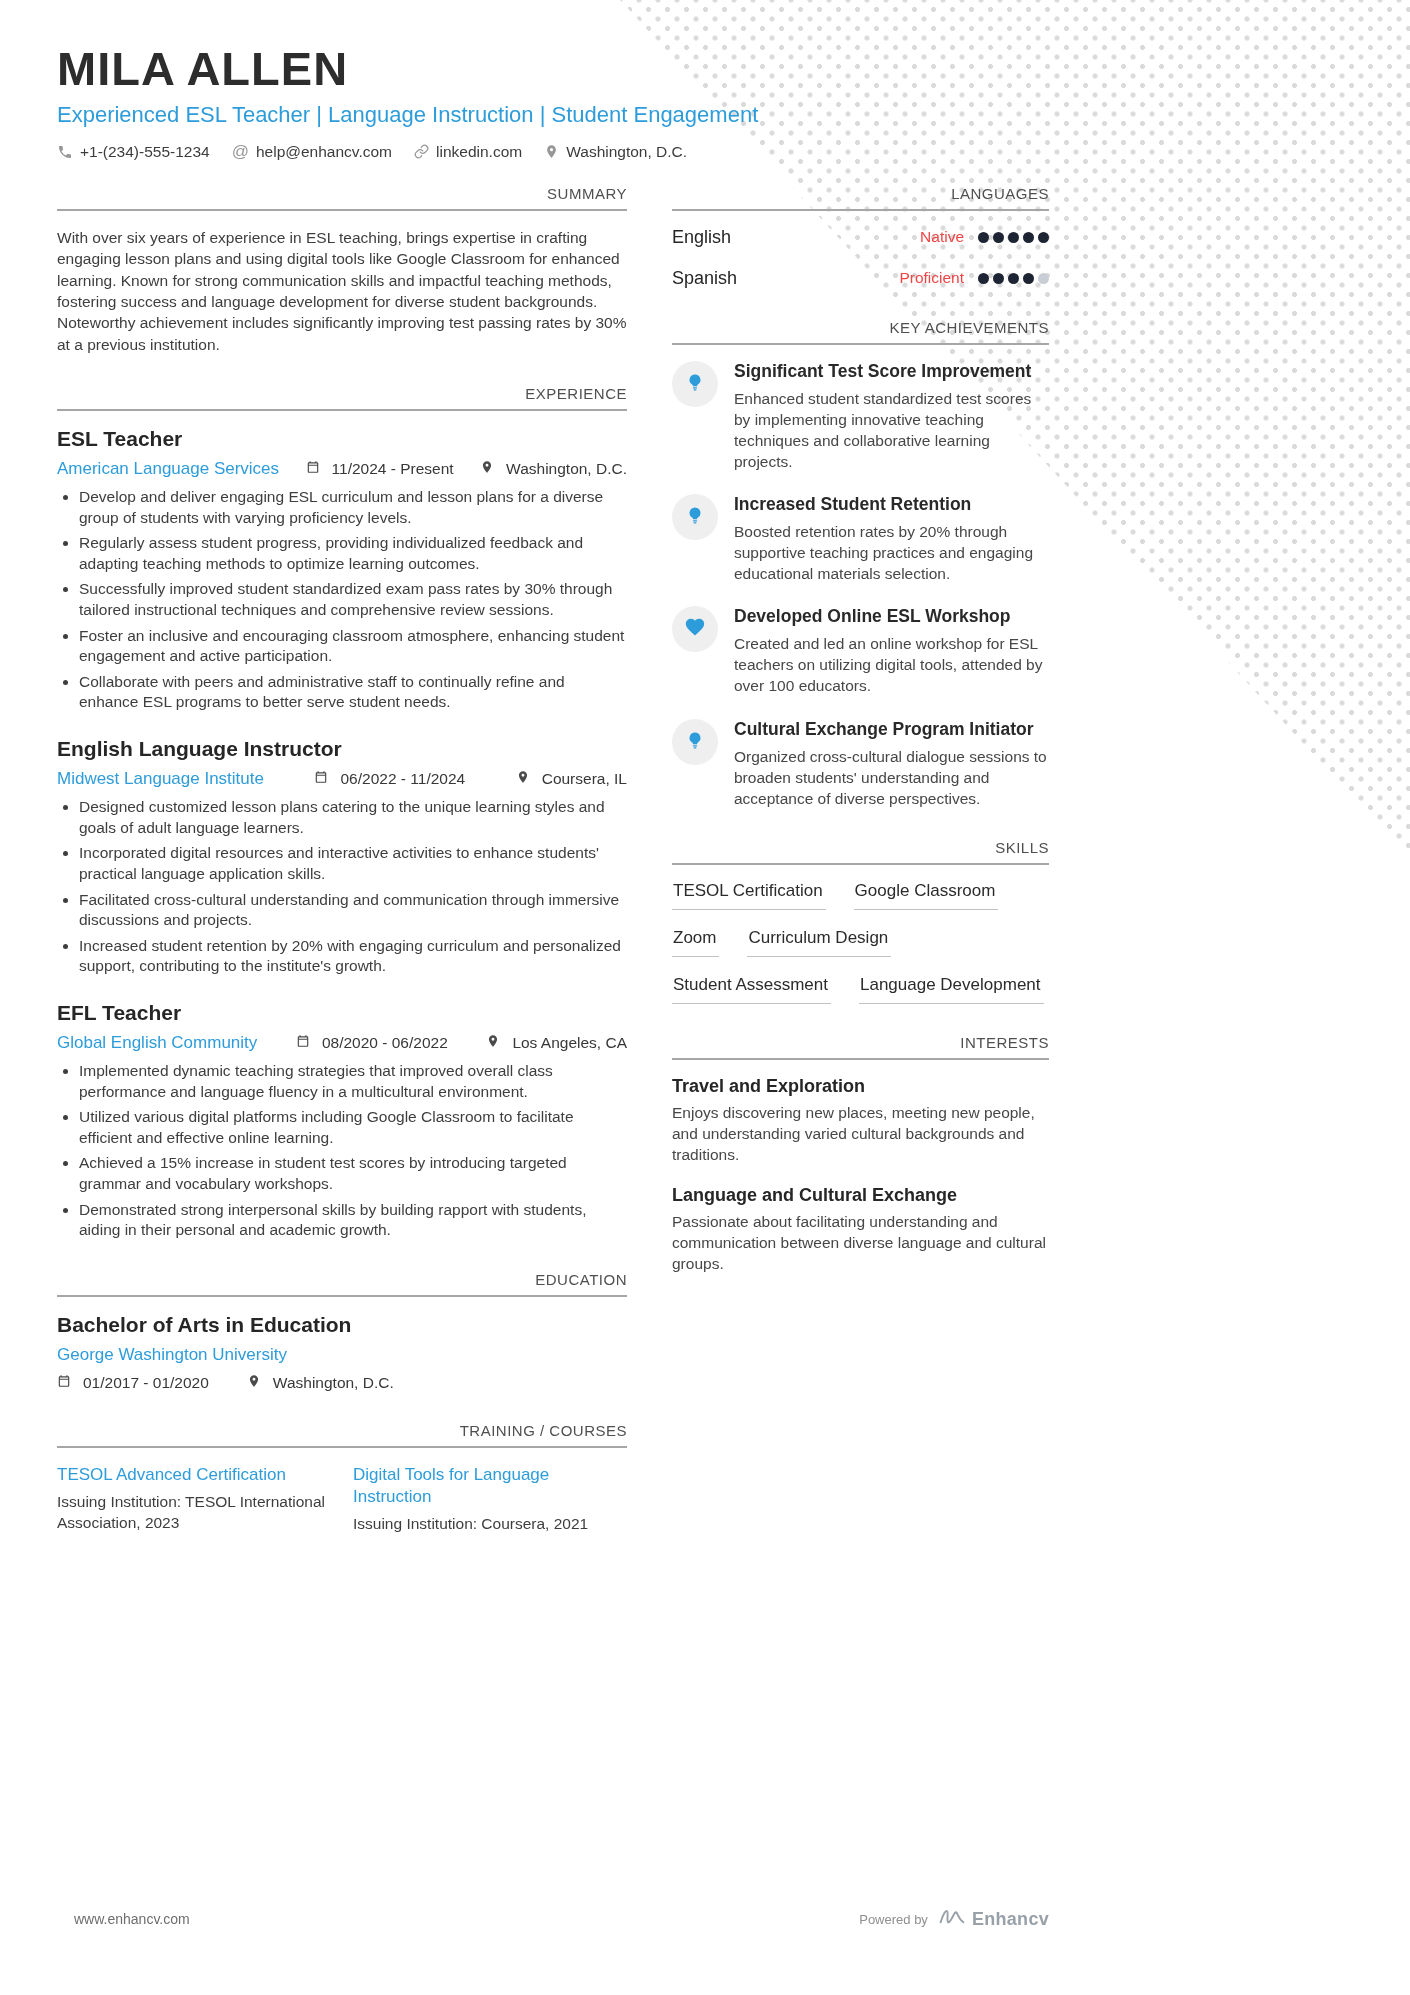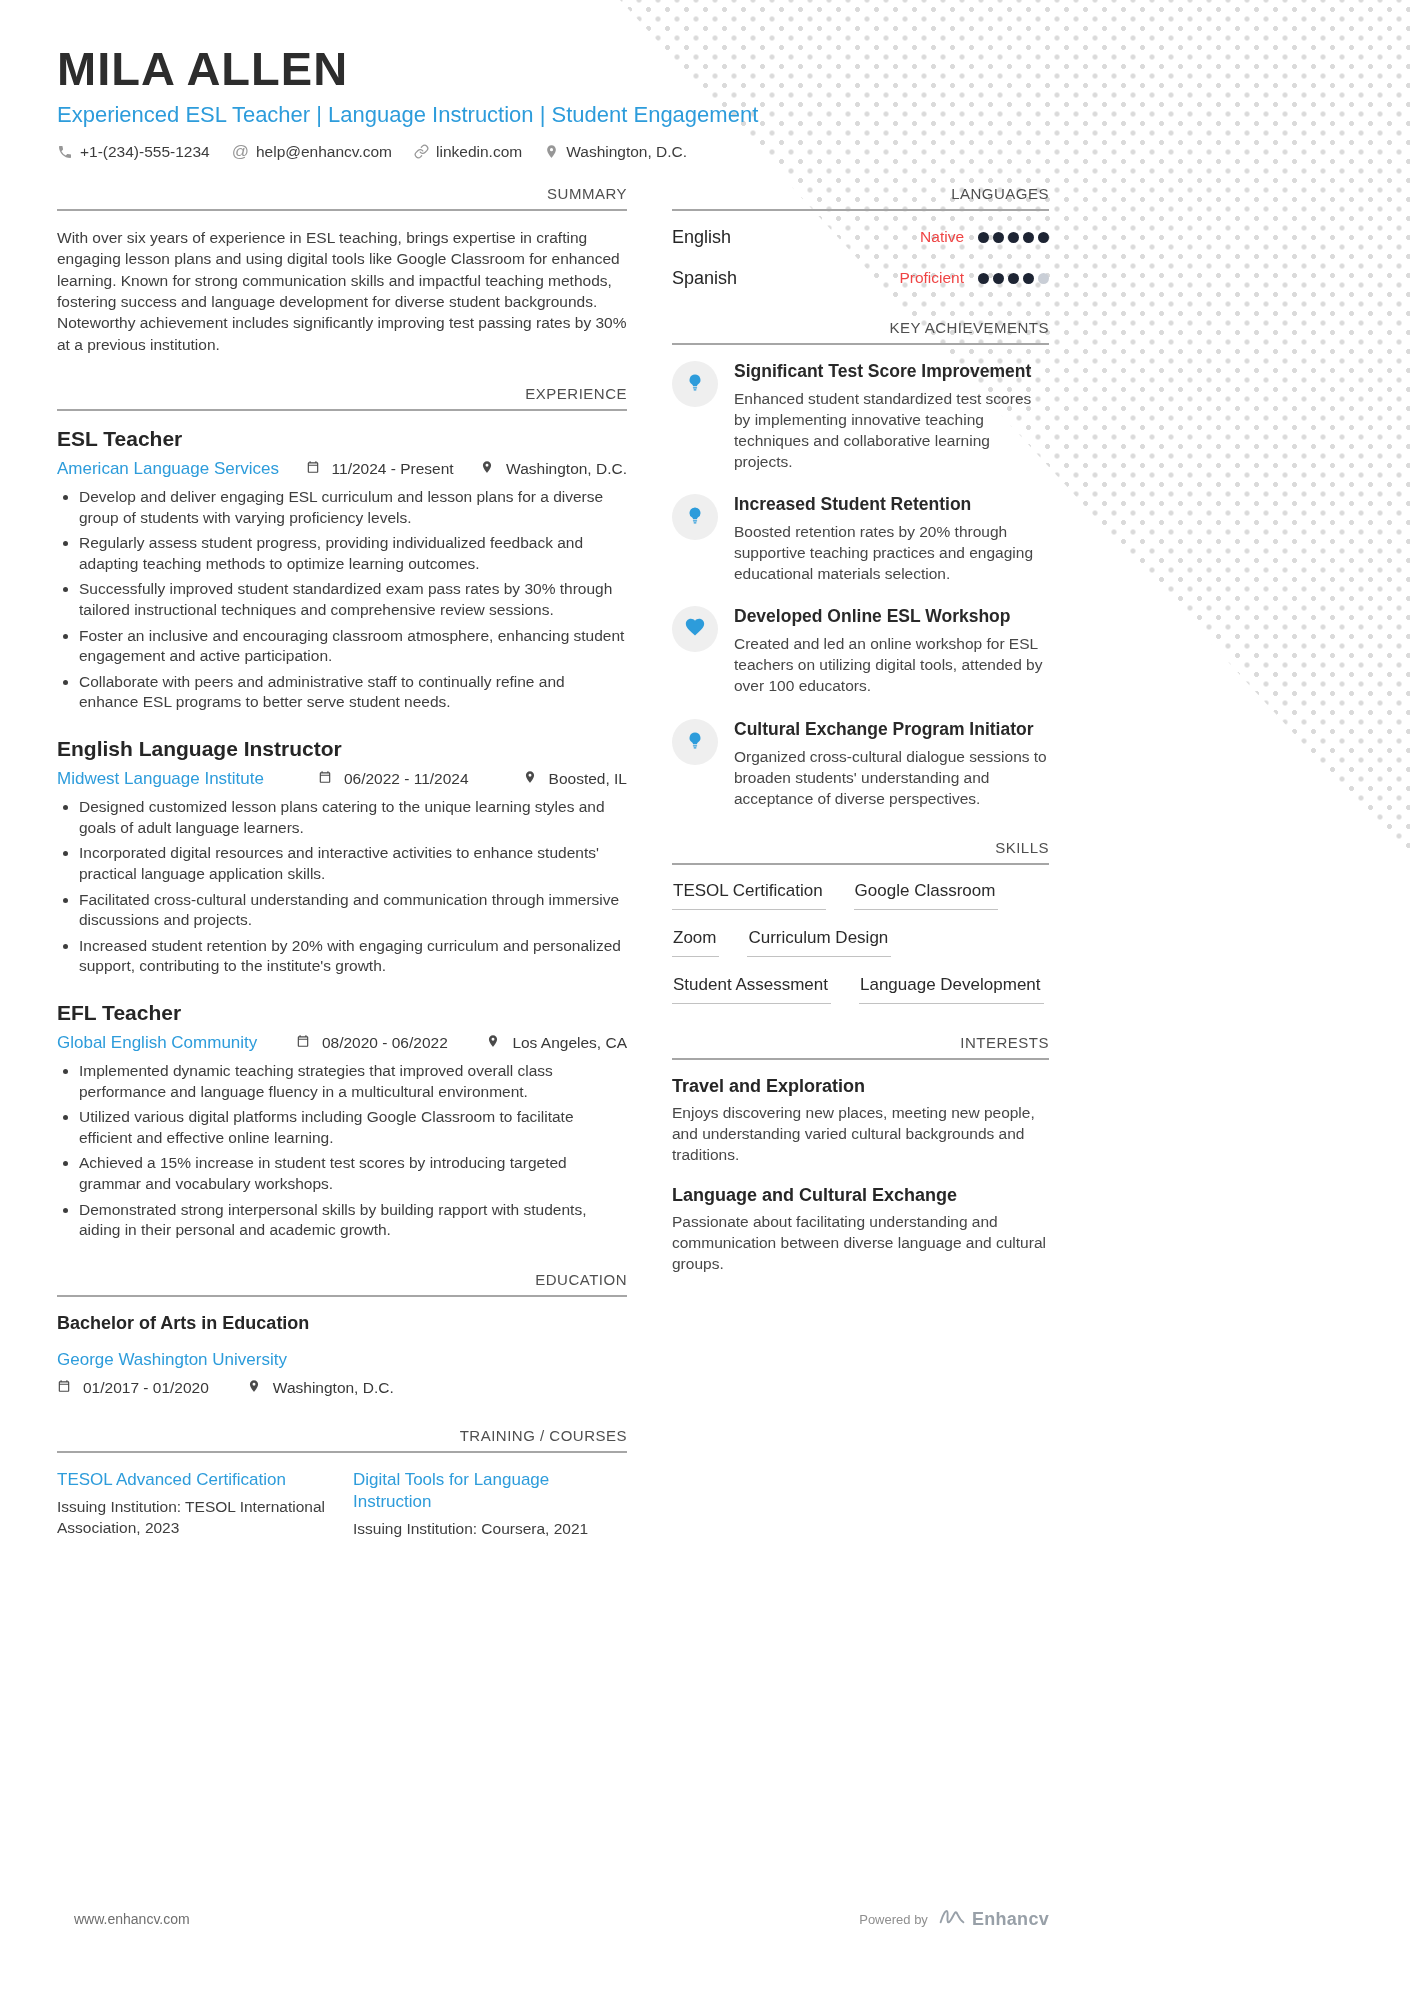--- a/index.html
+++ b/index.html
@@ -47,21 +47,21 @@
   
   .job { margin-bottom:24px; }
   .job-title { font-size:21px; font-weight:600; color:#262626; margin-bottom:8px; }
   .job-meta { display:flex; justify-content:space-between; align-items:center; margin-bottom:8px; }
   .company { font-size:17px; color:#2d9cdb; }
   .meta-chip { display:flex; align-items:center; gap:12px; font-size:15.5px; color:#383838; }
   .bullets { padding-left:22px; }
   .bullets li { font-size:15.5px; line-height:1.33; margin-bottom:5px; color:#3e3e3e; }
 
   
-  .degree { font-size:18px; font-weight:600; color:#262626; margin-bottom:16px; }
+  .degree { font-size:21px; font-weight:600; color:#262626; margin-bottom:8px; }
   .school { font-size:17px; color:#2d9cdb; margin-bottom:9px; }
   .edu-meta { display:flex; gap:38px; }
 
   
   .courses { display:flex; gap:22px; }
   .course { width:280px; }
   .course-title { font-size:17px; color:#2d9cdb; margin-bottom:6px; line-height:1.3; }
   .course-issuer { font-size:15.5px; color:#3e3e3e; line-height:1.35; }
 
   
@@ -195,21 +195,21 @@
               <span class="meta-chip">
                 <span><svg width="14" height="14" viewBox="0 0 24 24" fill="#4a4a4a">
                       <path d="M19 4h-1V2h-2v2H8V2H6v2H5c-1.1 0-2 .9-2 2v14c0 1.1.9 2 2 2h14c1.1 0 2-.9 2-2V6c0-1.1-.9-2-2-2zm0 16H5V10h14v10zM5 8V6h14v2H5z"></path>
                     </svg></span>
                 <span>06/2022 - 11/2024</span>
               </span>
               <span class="meta-chip">
                 <span><svg width="14" height="14" viewBox="0 0 24 24" fill="#4a4a4a">
                       <path d="M12 2C8.13 2 5 5.13 5 9c0 5.25 7 13 7 13s7-7.75 7-13c0-3.87-3.13-7-7-7zm0 9.5a2.5 2.5 0 1 1 0-5 2.5 2.5 0 0 1 0 5z"></path>
                     </svg></span>
-                <span>Boosted, IL</span>
+                <span>Coursera, IL</span>
               </span>
             </div>
             <ul class="bullets">
               <li>Designed customized lesson plans catering to the unique learning styles and goals of adult language learners.</li>
               <li>Incorporated digital resources and interactive activities to enhance students' practical language application skills.</li>
               <li>Facilitated cross-cultural understanding and communication through immersive discussions and projects.</li>
               <li>Increased student retention by 20% with engaging curriculum and personalized support, contributing to the institute's growth.</li>
             </ul>
           </article>
 

